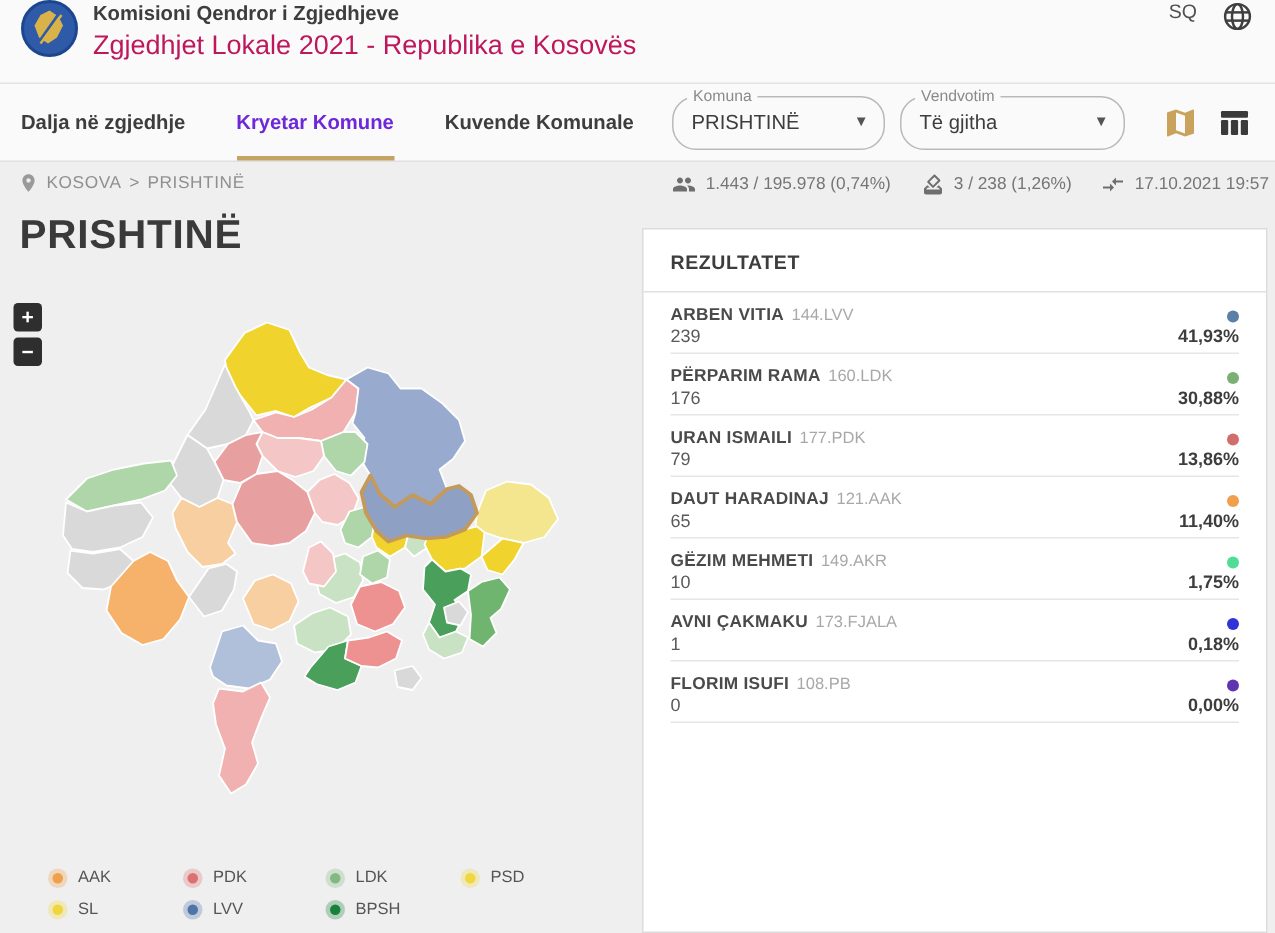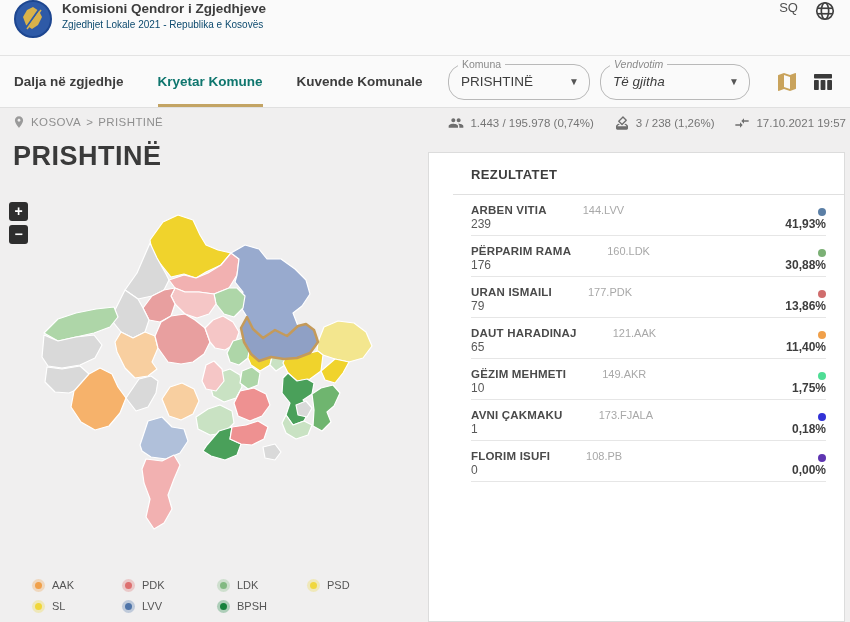--- a/index.html
+++ b/index.html
@@ -12,50 +12,50 @@
 
   
   .header {
     position:absolute; top:0; left:0; right:0; height:56px;
     background:#fafafa; border-bottom:1px solid #e3e3e3;
     display:flex; align-items:flex-start; padding:0 14px;
   }
   .logo { width:38px; height:38px; flex:0 0 auto; }
   .htext { margin-left:10px; line-height:1.35; }
   .htitle { font-size:13.5px; font-weight:bold; color:#3d3d3d; }
-  .hsub { font-size:10px; color:#0c4a6e; }
+  .hsub { font-size:18px; color:#be185d; }
   .hspacer { flex:1; }
   .hlang { font-size:13px; color:#4f4f4f; margin-right:16px; cursor:pointer; }
   .hglobe { width:22px; height:22px; color:#3f3f3f; cursor:pointer; }
 
   
   .navbar {
     position:absolute; top:56px; left:0; right:0; height:52px;
     background:#fafafa; border-bottom:1px solid #e0e0e0;
     display:flex; align-items:stretch; padding:0 14px;
   }
   .tabs { display:flex; gap:34px; }
   .tab {
     display:flex; align-items:center; font-size:13.5px; font-weight:bold;
     color:#3d3d3d; border-bottom:3px solid transparent; padding-top:3px; cursor:pointer;
   }
-  .tab.active { color:#0f766e; border-bottom-color:#c3a464; }
+  .tab.active { color:#6d28d9; border-bottom-color:#c3a464; }
   .filters { position:absolute; top:0; bottom:0; right:14px; display:flex; align-items:center; gap:10px; }
   .selectbox {
     position:relative; height:36px; border:1px solid #b9b9b9; border-radius:16px;
     background:#fafafa; display:flex; align-items:center; cursor:pointer; padding:0 10px 0 12px;
   }
   .selectbox .flabel {
     position:absolute; top:-7px; left:9px; font-size:10.5px; color:#8a8a8a;
     background:#fafafa; padding:0 4px; line-height:13px;
   }
   .selectbox .fvalue { font-size:13.5px; color:#3d3d3d; }
   .selectbox .caret { margin-left:auto; padding-left:14px; font-size:10px; color:#555; }
   #komuna-box { width:142px; }
-  #vendvotim-box { width:150px; margin-right:14px;font-style:italic; }
+  #vendvotim-box { width:150px; margin-right:14px; }
   .iconbtn { width:26px; height:26px; cursor:pointer; display:flex; align-items:center; justify-content:center; }
   .iconbtn svg { width:24px; height:24px; }
 
   
   .metarow { position:absolute; top:109px; left:0; right:0; height:30px; }
   .breadcrumb {
     position:absolute; left:12px; top:6px; display:flex; align-items:center; gap:5px;
     font-size:11.5px; color:#8f8f8f; letter-spacing:.4px;
   }
   .breadcrumb .pin { width:14px; height:14px; color:#9a9a9a; }
@@ -85,29 +85,29 @@
     position:absolute; left:35px; bottom:10px;
     display:grid; grid-template-columns:90px 95px 90px 80px; row-gap:9px;
   }
   .litem { display:flex; align-items:center; gap:10px; }
   .ldot { width:7px; height:7px; border-radius:50%; flex:0 0 auto; }
   .llab { font-size:11px; color:#555; }
 
   
   .card {
     position:absolute; left:428px; top:152px; width:417px; height:470px;
-    background:#fff; border:1px solid #dcdcdc;padding-left:24px;
+    background:#fff; border:1px solid #dcdcdc;
   }
   .cardhead {
     padding:14px 18px 12px; font-size:13px; font-weight:bold; letter-spacing:.4px;
     color:#3d3d3d; border-bottom:1px solid #e0e0e0;
   }
   .rows { padding:0 18px; }
   .rrow { padding-top:9px; }
-  .r1 { display:flex; align-items:flex-end;gap:31px; }
+  .r1 { display:flex; align-items:center; }
   .rname { font-size:11.5px; font-weight:bold; color:#4a4a4a; letter-spacing:.2px; }
   .rlist { font-size:11px; color:#a8a8a8; margin-left:5px; }
   .rdot { width:8px; height:8px; border-radius:50%; margin-left:auto; margin-top:2px; }
   .r2 {
     display:flex; align-items:flex-start; justify-content:space-between;
     padding:1px 0 4px; border-bottom:1px solid #e6e6e6;
   }
   .rvotes { font-size:12px; color:#5a5a5a; }
   .rpct { font-size:12px; font-weight:bold; color:#3d3d3d; }
 </style>

